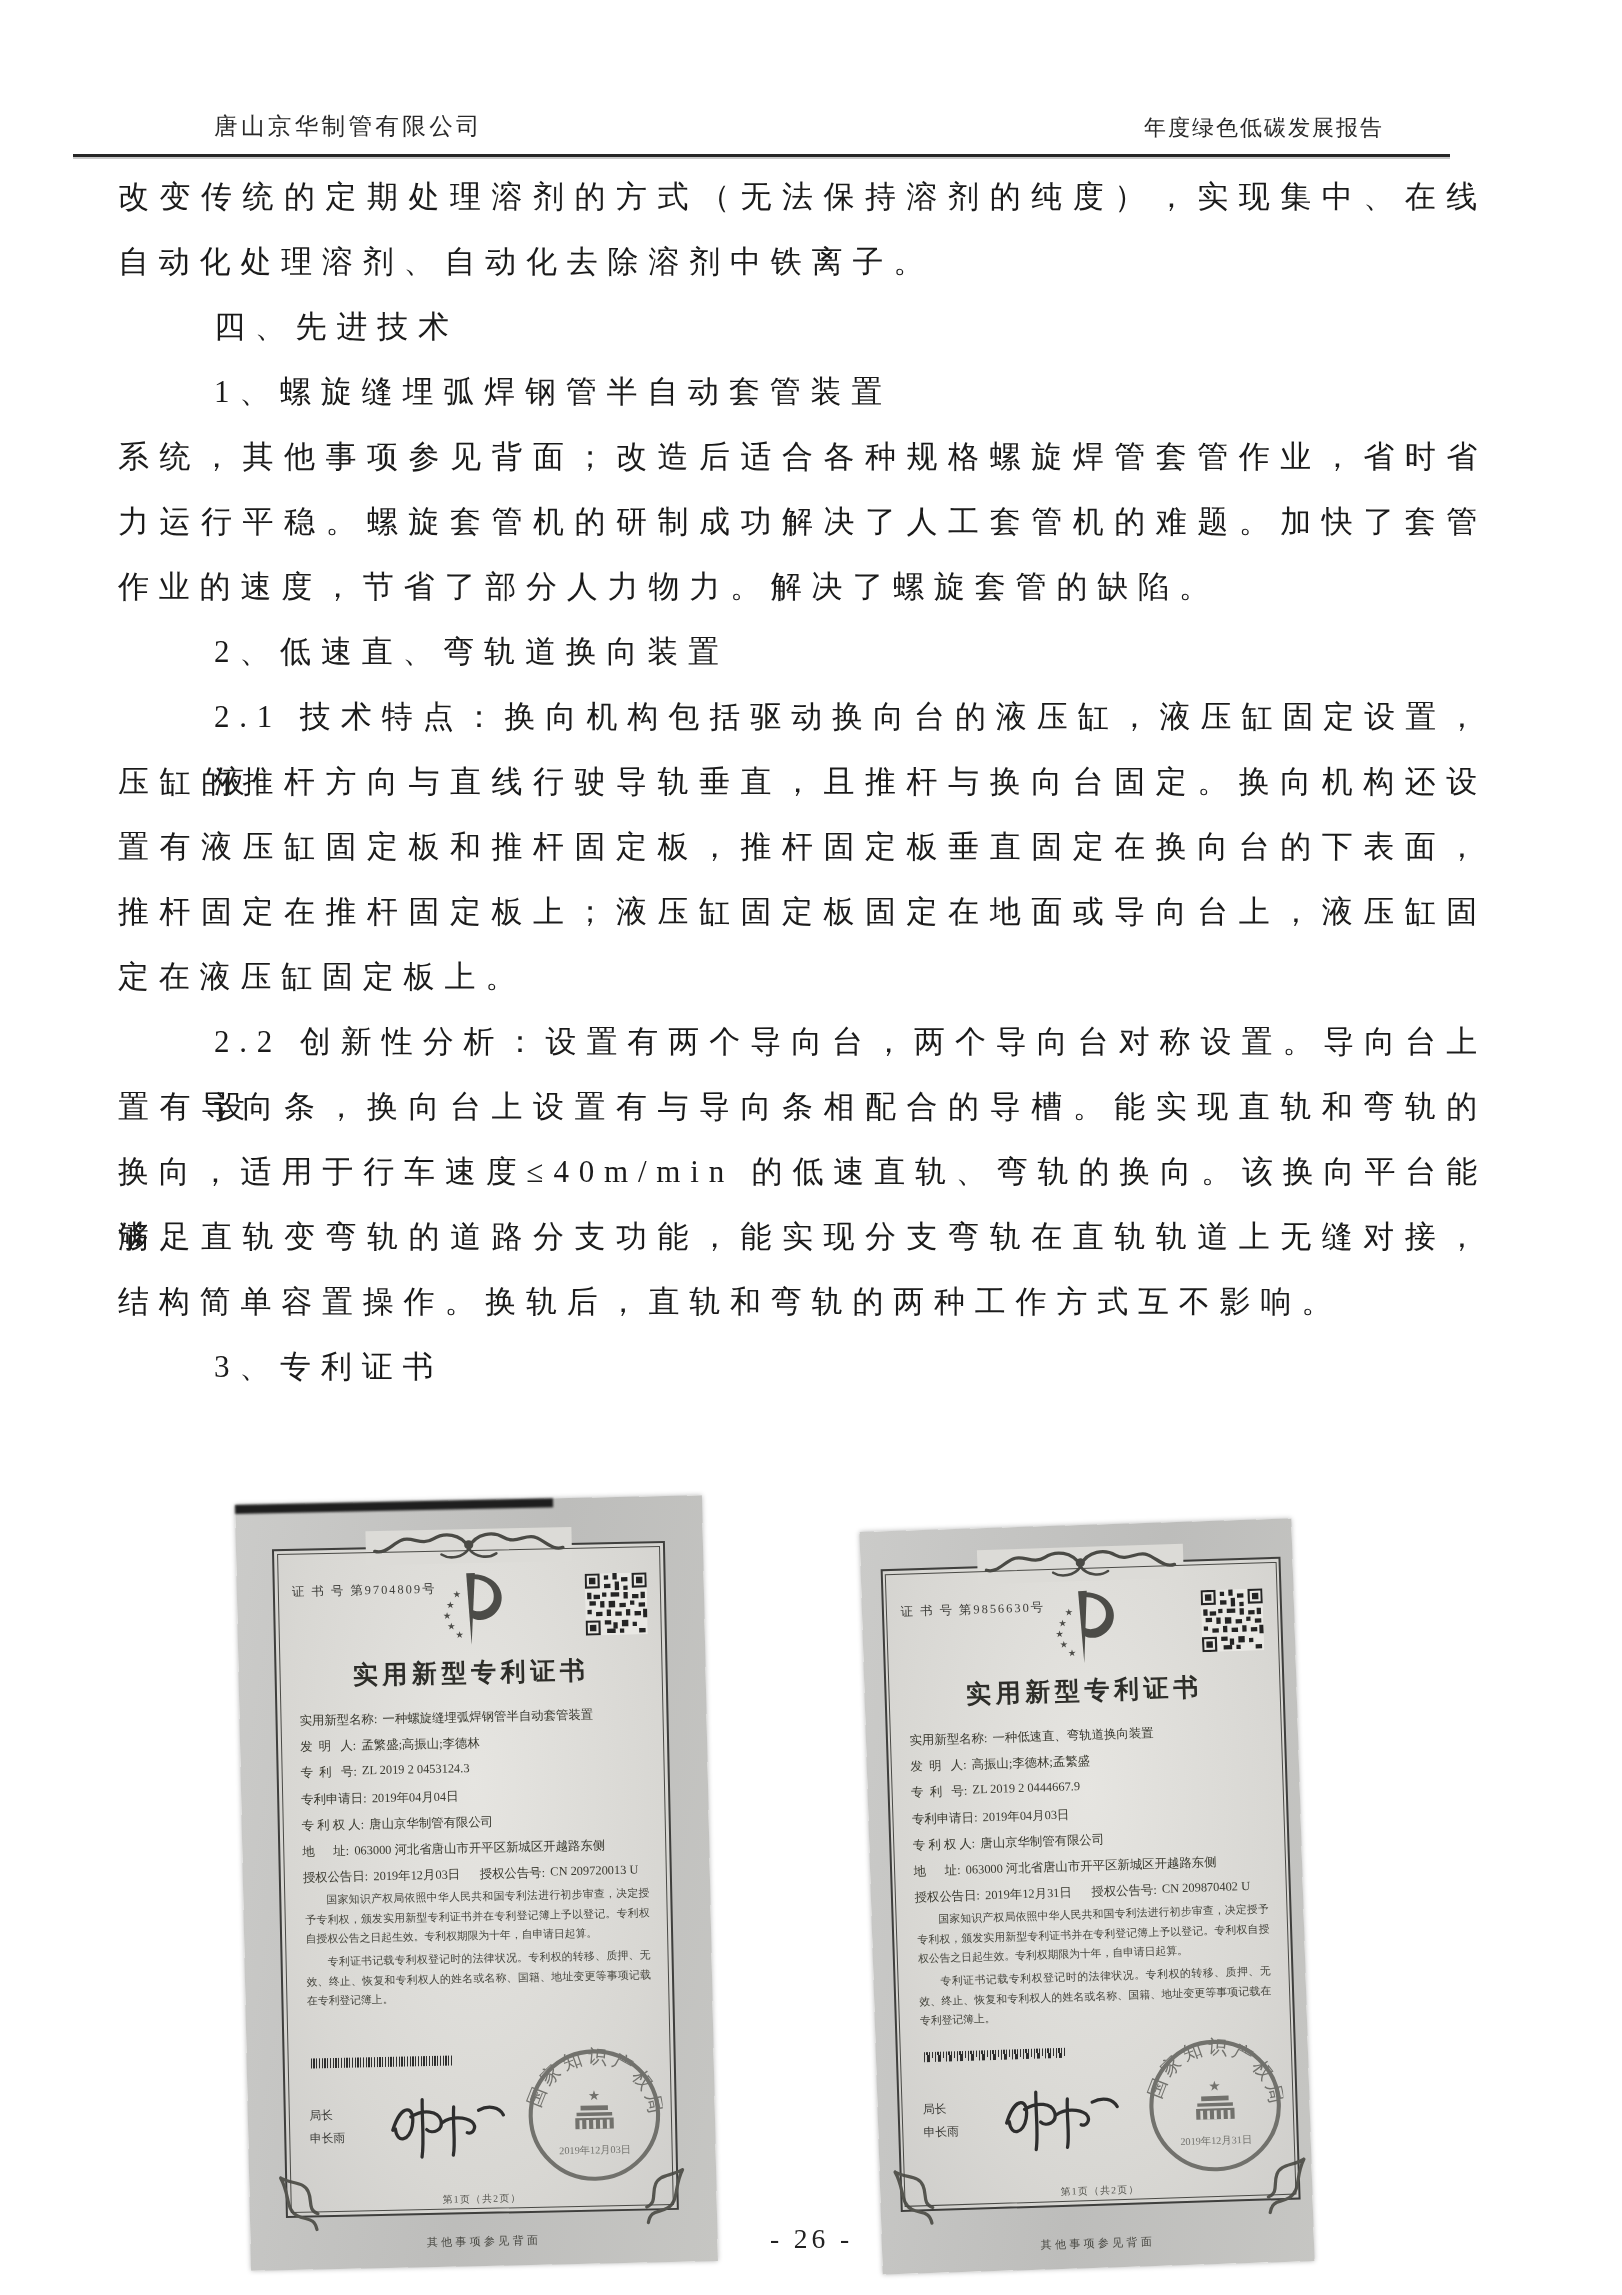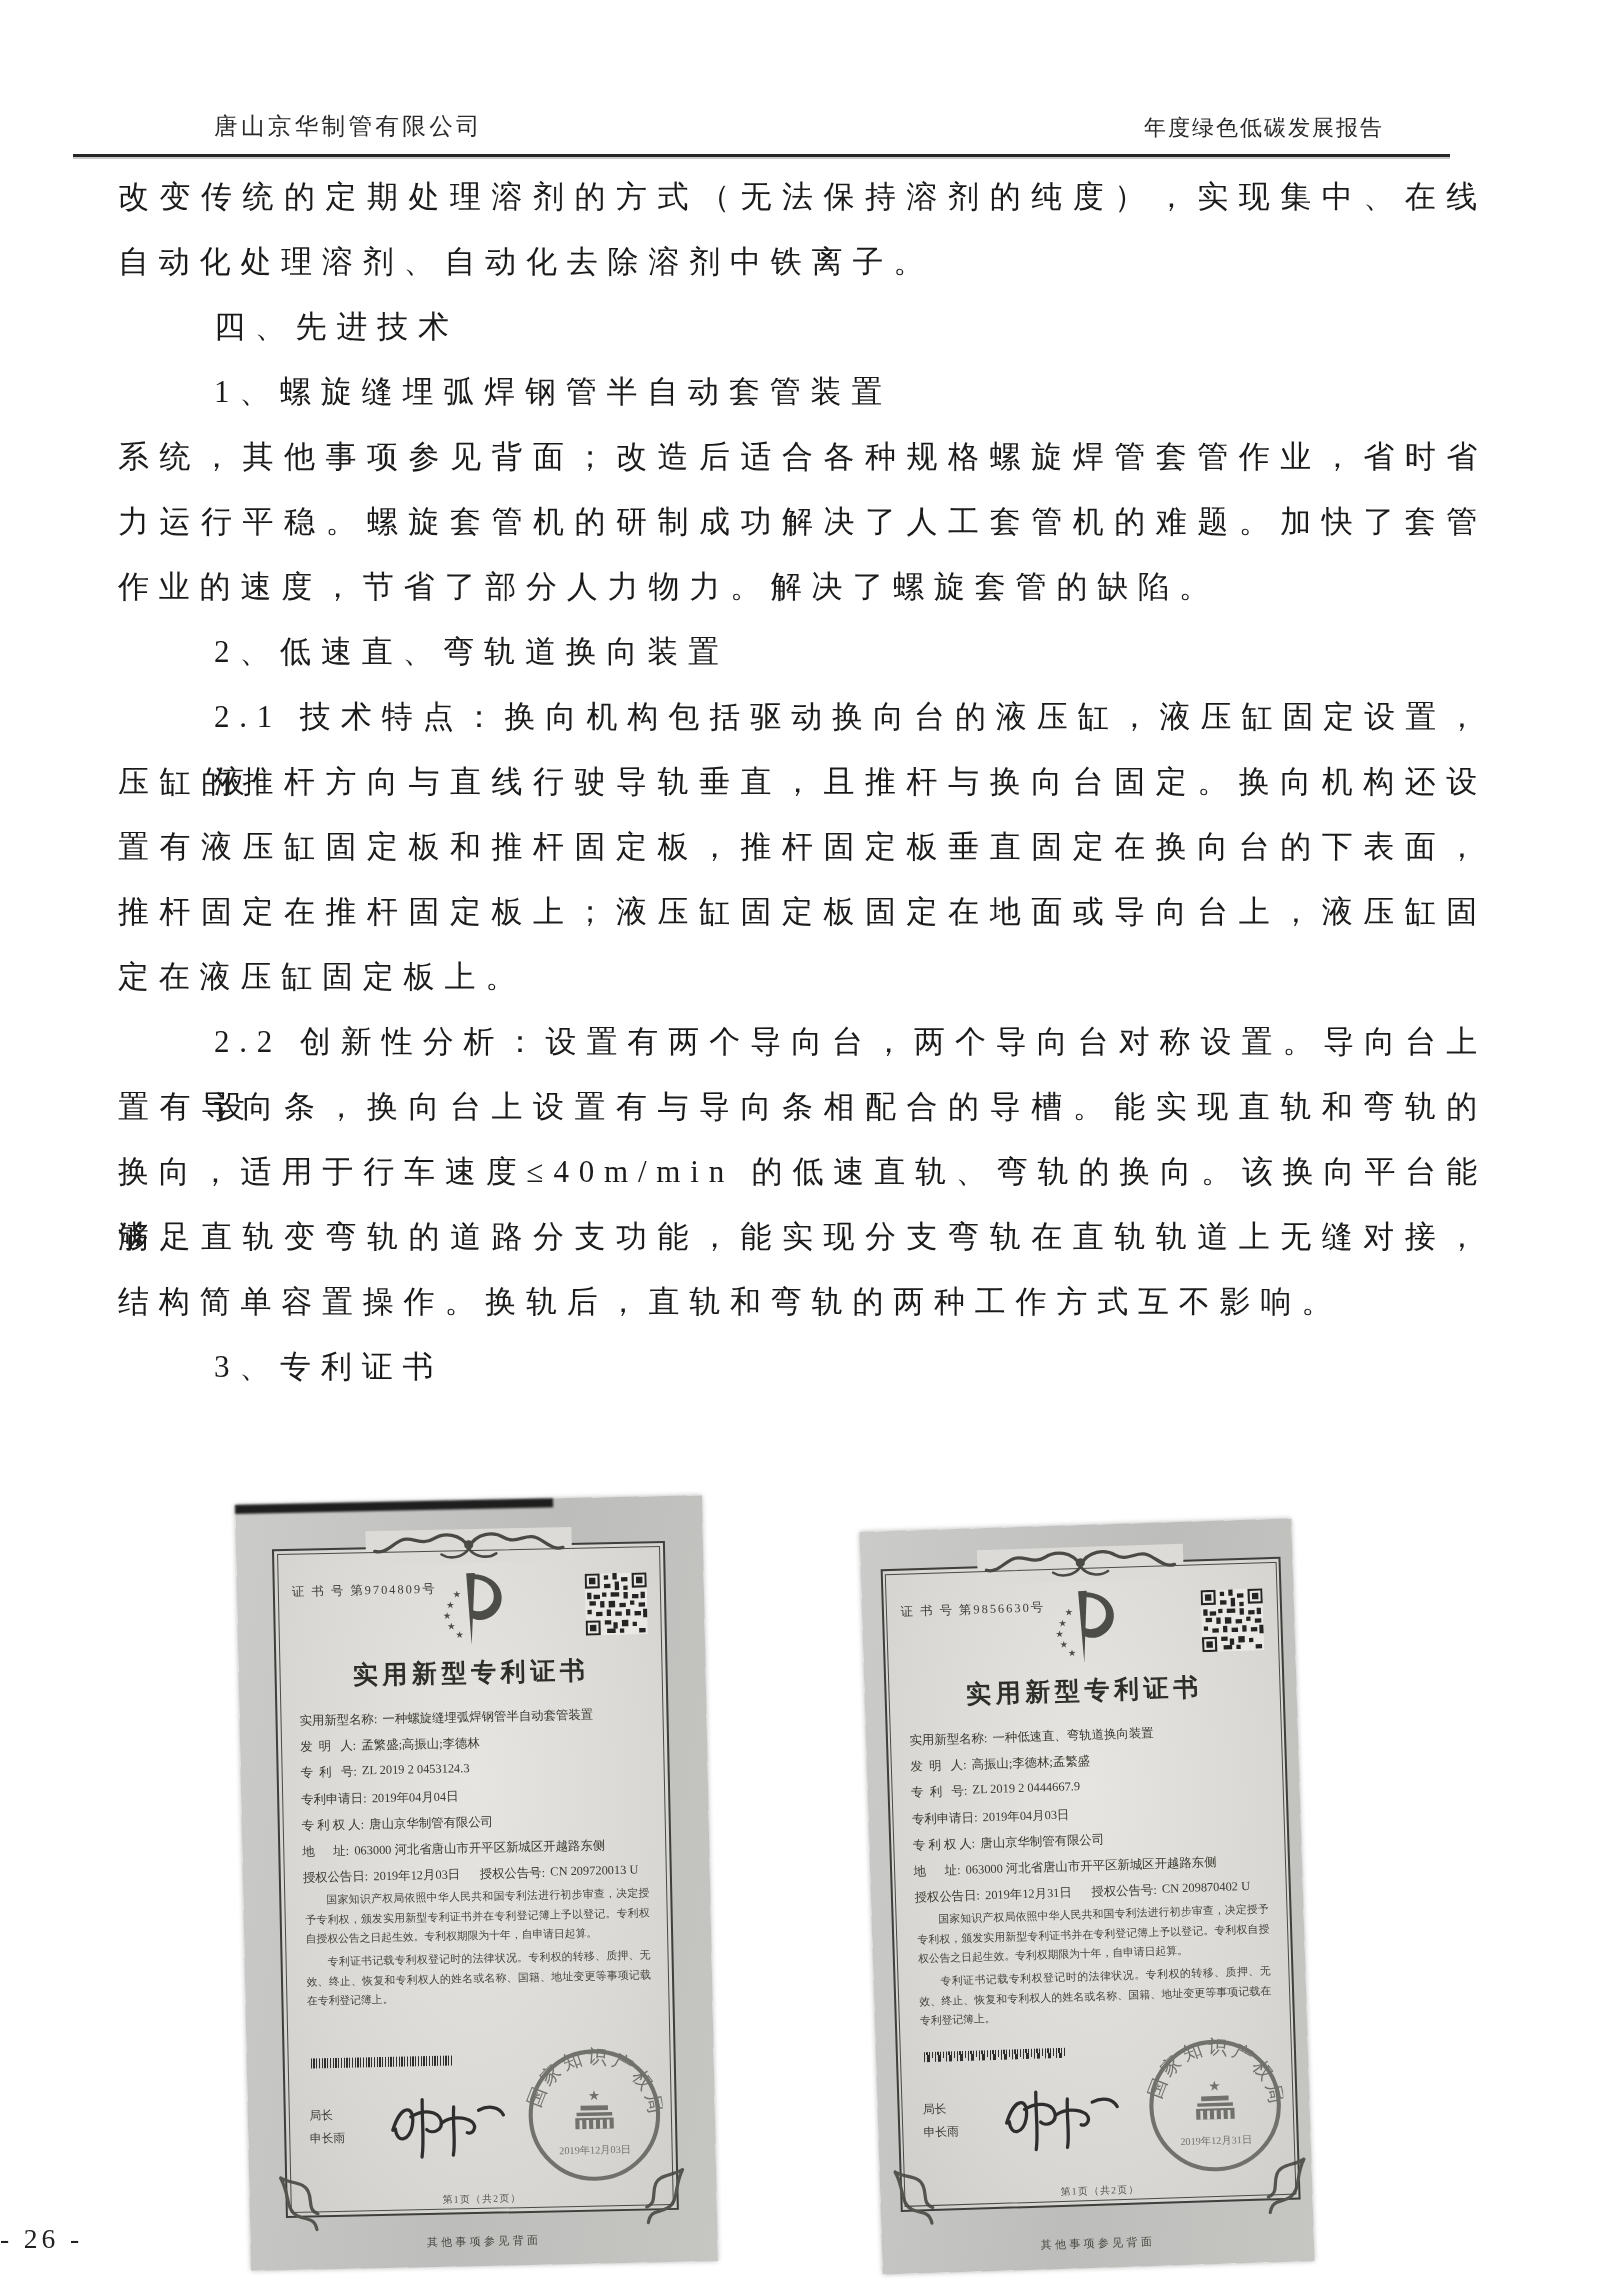--- a/index.html
+++ b/index.html
@@ -12,21 +12,21 @@
   #hdr-right{left:1144px;top:113px;font-size:22px;letter-spacing:2px;color:#2a2a2a;text-align:center;}
   #hdr-rule{left:73px;top:154px;width:1377px;height:3.3px;background:#262626;box-shadow:0 2px 0 rgba(40,40,40,.25);}
 
   
   #body-text{left:86px;top:164px;width:1369px;font-size:31px;line-height:65px;letter-spacing:9.8px;color:#1b1b1b;margin-left:32px;}
   .bline{height:65px;overflow:visible;}
   .bline.fill{text-align:justify;text-align-last:justify;}
   .bline.ind{padding-left:96px;}
 
   
-  #page-num{left:0;top:2223px;width:1623px;text-align:left;font-size:27.5px;letter-spacing:3.9px;color:#222;}
+  #page-num{left:0;top:2223px;width:1623px;text-align:center;font-size:27.5px;letter-spacing:3.9px;color:#222;}
 
   
   .cert{position:absolute;background:linear-gradient(100deg,#cbcbc9,#bdbdbb 55%,#c6c6c3);
         box-shadow:0 0 5.2px rgba(0,0,0,.28);}
   #cert-left{left:243px;top:1500px;width:467px;height:766px;transform:rotate(-1.2deg);}
   #cert-right{left:871px;top:1525px;width:432px;height:743px;transform:rotate(-1.8deg);}
   .smear{position:absolute;top:0;left:0;width:68%;height:8.5px;background:#1e1e1e;filter:blur(1px);}
   .paper{position:absolute;border:2.6px solid #3e3e3c;
          background:radial-gradient(ellipse at 50% 35%,#e6e5e1,#d8d7d3 68%,#cfcecb);}
   #cert-left  .paper{left:36px;right:38px;top:45px;bottom:52px;}

